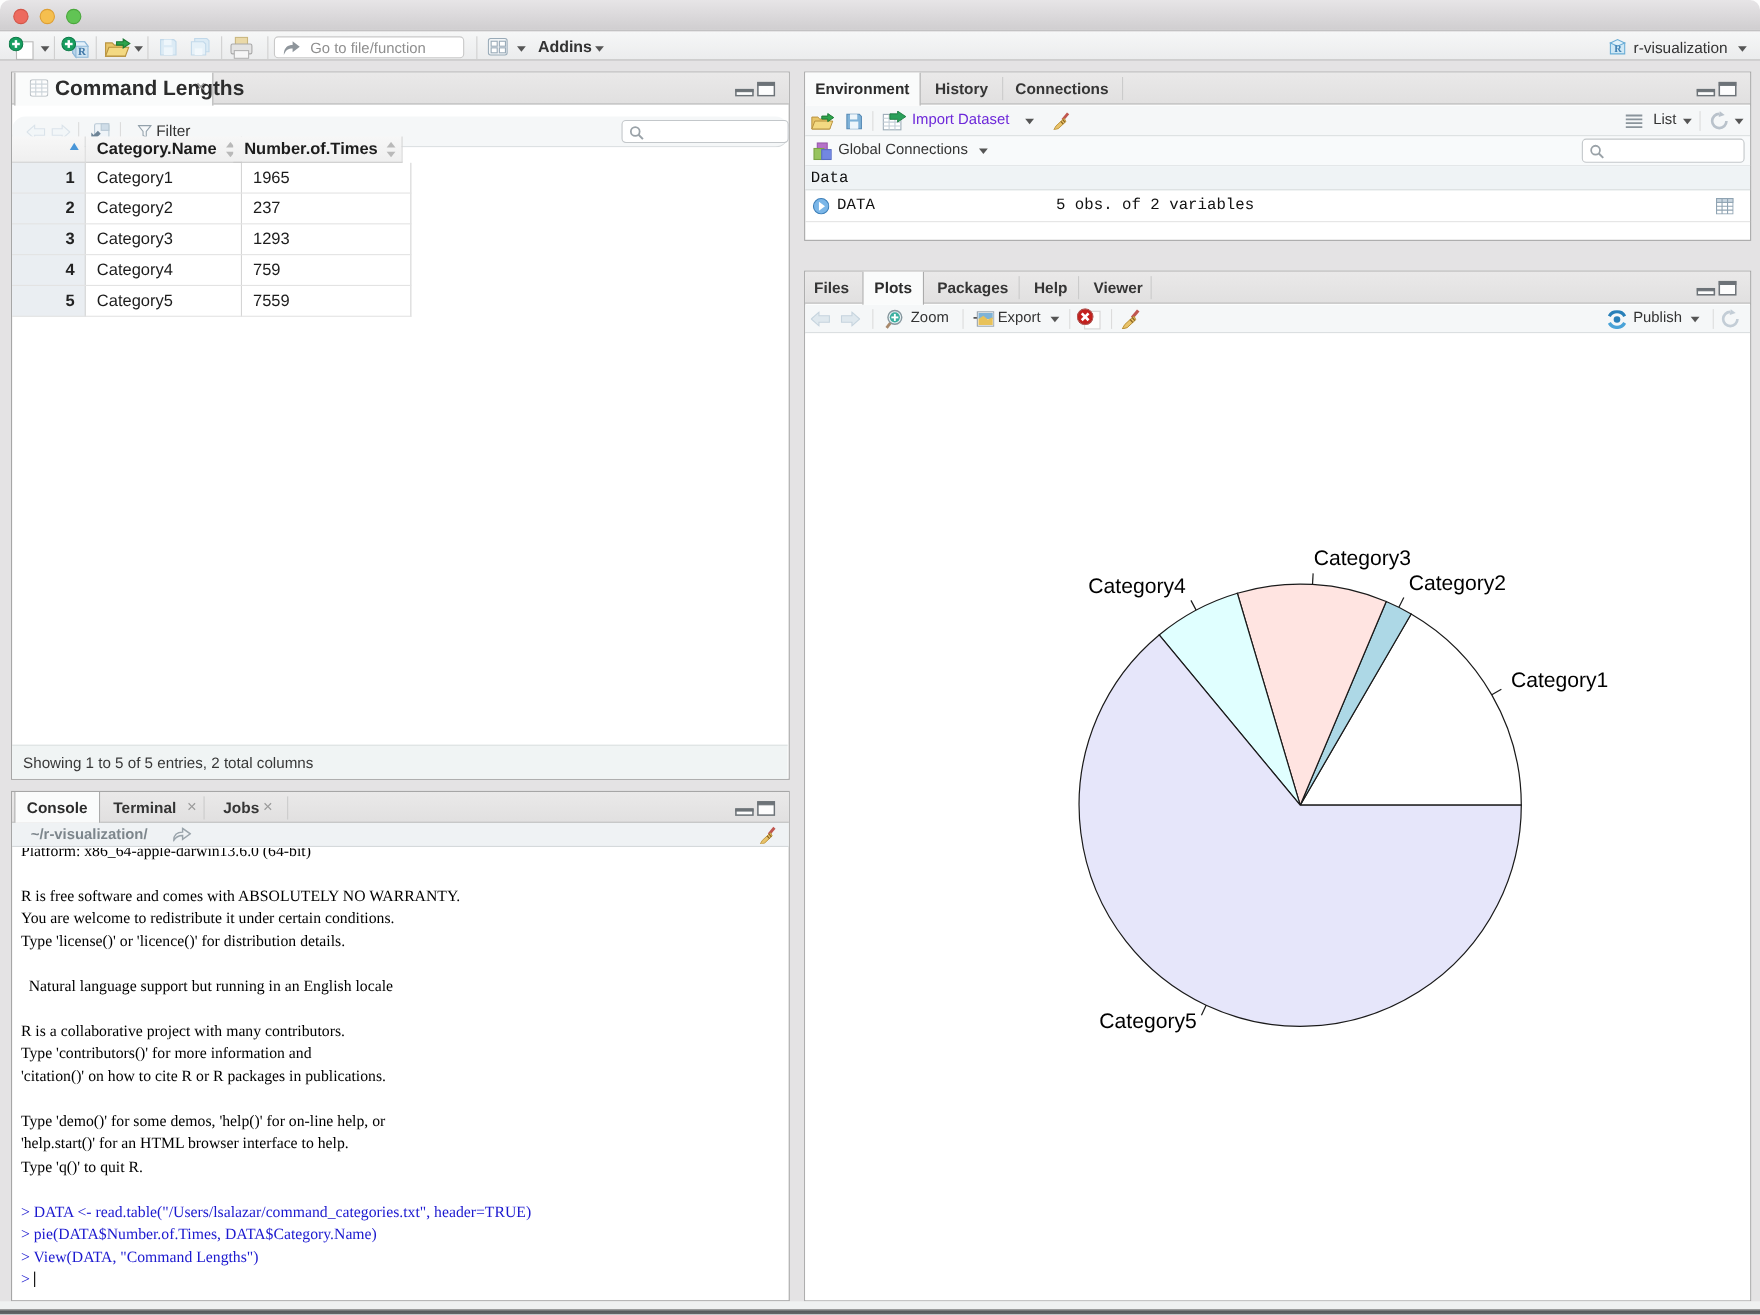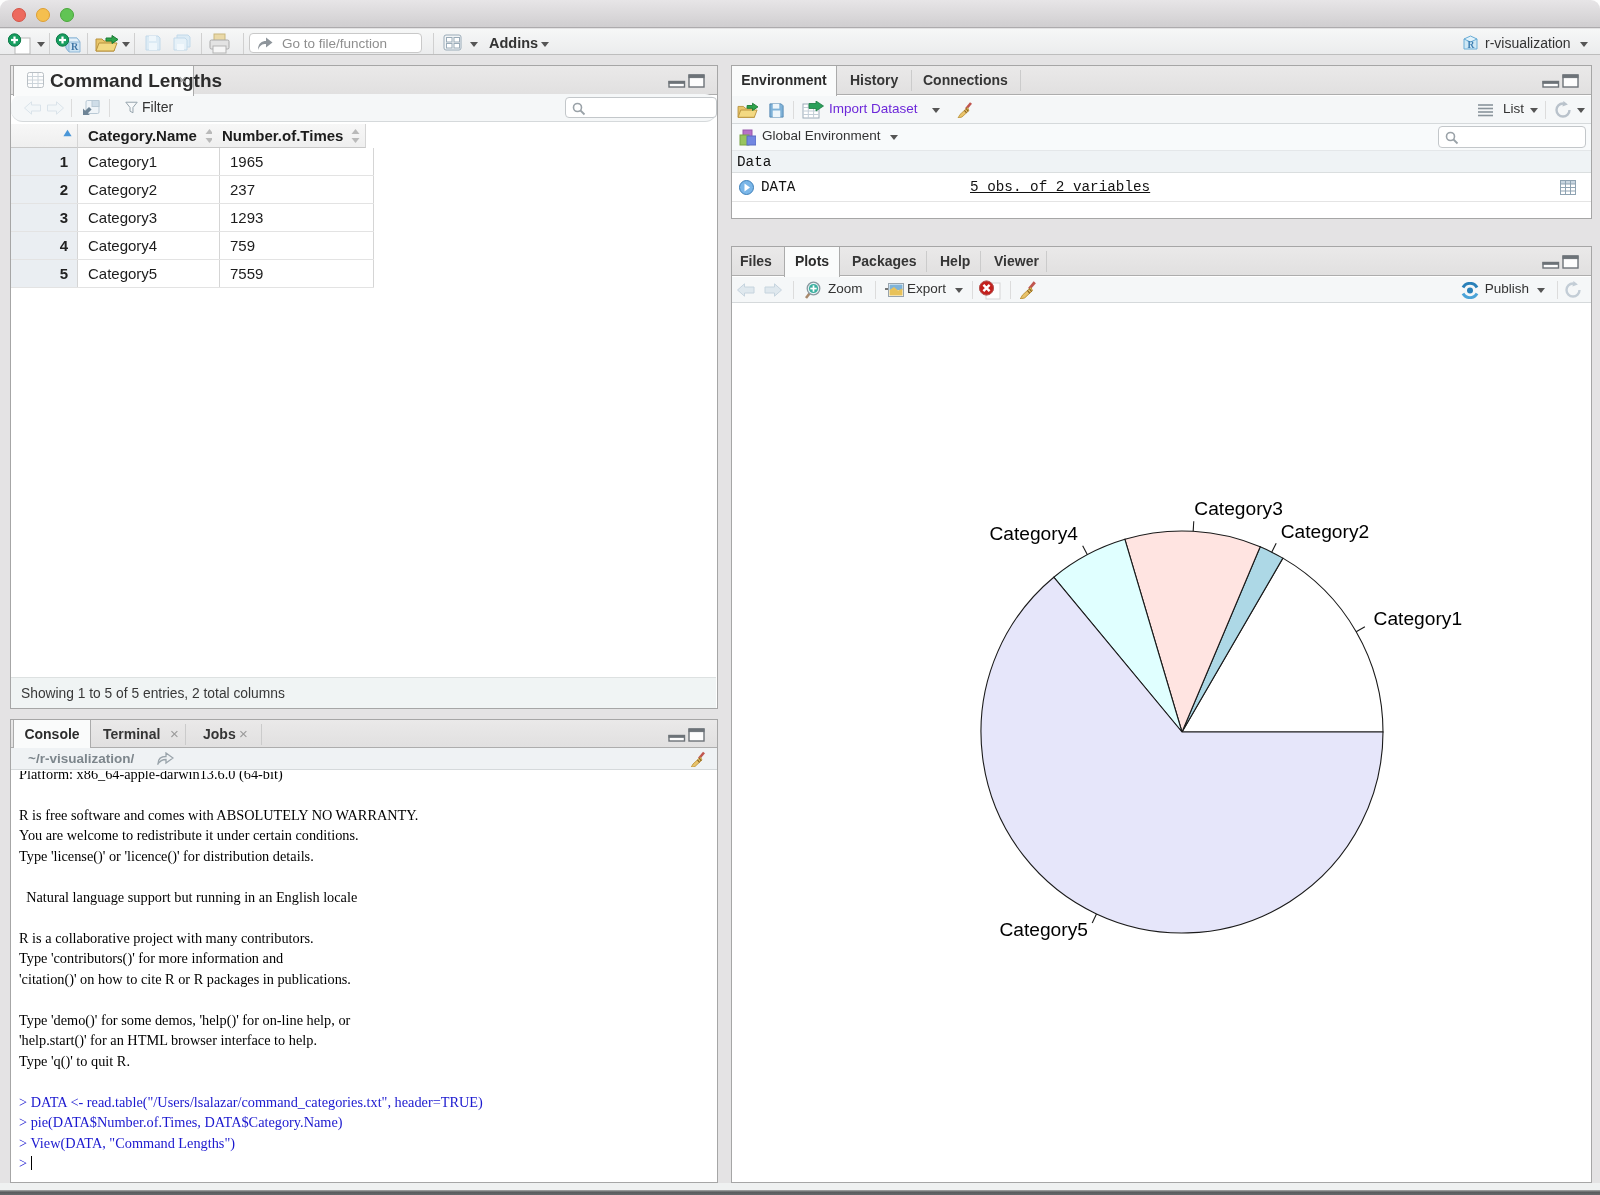--- a/index.html
+++ b/index.html
@@ -143,21 +143,21 @@
     </div>
     <div class="minmax">
       <svg width="37" height="14" viewBox="0 0 37 14">
         <rect x="1" y="7.5" width="15.5" height="5.5" fill="#fdfdfd" stroke="#6d7378" stroke-width="1.4"></rect>
         <rect x="1" y="7.5" width="15.5" height="1.8" fill="#6d7378" stroke="#6d7378"></rect>
         <rect x="21" y="1" width="15" height="12" fill="#fdfdfd" stroke="#6d7378" stroke-width="1.4"></rect>
         <rect x="21" y="1" width="15" height="2.6" fill="#6d7378" stroke="#6d7378"></rect>
       </svg>
     </div>
   </div>
-  <div class="ptoolbar" style="top:28px; height:28px;border-radius:12px;">
+  <div class="ptoolbar" style="top:40px; height:28px;border-radius:12px;">
 
     <svg class="abs" style="left:13px; top:7px;" width="40" height="14" viewBox="0 0 40 14">
       <path d="M0.5 7 L7.5 0.8 L7.5 4 L16.5 4 L16.5 10 L7.5 10 L7.5 13.2 Z" fill="#f2f6f8" stroke="#dae3ea"></path>
       <path d="M39.5 7 L32.5 0.8 L32.5 4 L23.5 4 L23.5 10 L32.5 10 L32.5 13.2 Z" fill="#f2f6f8" stroke="#dae3ea"></path>
     </svg>
     <div class="msep" style="left:60px; background:#dcdcdc; height:18px; top:5px;"></div>
 
     <svg class="abs" style="left:71px; top:5px;" width="18" height="17" viewBox="0 0 18 17">
       <rect x="4" y="1.5" width="13" height="13" rx="1.5" fill="#eff4f8" stroke="#b9c9d5"></rect>
       <rect x="10" y="1.5" width="7" height="6" fill="#cfdde8" stroke="#b9c9d5"></rect>
@@ -346,39 +346,39 @@
       <path d="M9 0 L9 5.5 L14 2.7 Z" fill="#b9c2cb" transform="rotate(10 9 2.5)"></path>
     </svg>
     <span class="caret abs" style="right:6px; top:12px;"></span>
   </div>
   <div id="env-genv" style="position:absolute; left:0; top:58px; width:859px; height:27px; background:#f8fafb; border-bottom:1px solid #e4e7e9;">
     <svg class="abs" style="left:7px; top:5px;" width="17" height="17" viewBox="0 0 17 17">
       <rect x="4" y="1" width="9" height="10" fill="#b671c9" stroke="#9859ab"></rect>
       <rect x="1" y="6" width="9" height="10" fill="#97c45e" stroke="#79a444"></rect>
       <rect x="8" y="7" width="9" height="9" fill="#7287e2" stroke="#5a6dc2"></rect>
     </svg>
-    <span class="abs" style="left:30px; top:4px; font-size:13.5px; color:#333;">Global Environment</span>
+    <span class="abs" style="left:30px; top:4px; font-size:13.5px; color:#333;">Global Connections</span>
     <span class="caret abs" style="left:158px; top:11px;"></span>
     <div class="searchbox" style="left:706px; top:2px; width:148px; height:22px;">
       <svg class="abs" style="left:6px; top:4px;" width="14" height="14" viewBox="0 0 14 14">
         <circle cx="5.5" cy="5.5" r="4" fill="none" stroke="#9aa2a8" stroke-width="1.6"></circle>
         <line x1="8.5" y1="8.5" x2="12.5" y2="12.5" stroke="#9aa2a8" stroke-width="1.8"></line>
       </svg>
     </div>
   </div>
   <div id="env-data-hdr" style="position:absolute; left:0; top:85px; width:859px; height:22px; background:#eff3f5; border-bottom:1px solid #dadedf;
      font-family:'Liberation Mono',monospace; font-size:14.3px; color:#111; line-height:22px;"><span style="margin-left:5px;">Data</span></div>
   <div id="env-data-row" style="position:absolute; left:0; top:107px; width:859px; height:29px; border-bottom:1px solid #e4e4e4;
      font-family:'Liberation Mono',monospace; font-size:14.3px; color:#111; line-height:29px;">
      <svg class="abs" style="left:7px; top:7px;" width="15" height="15" viewBox="0 0 15 15">
        <circle cx="7.5" cy="7.5" r="7" fill="#7ab6e8" stroke="#3d7fb8"></circle>
        <path d="M5.5 3.5 L11 7.5 L5.5 11.5 Z" fill="#fff"></path>
      </svg>
      <span style="position:absolute; left:29px;">DATA</span>
-     <span style="position:absolute; left:238px;text-decoration:underline;">5 obs. of 2 variables</span>
+     <span style="position:absolute; left:228px;">5 obs. of 2 variables</span>
      <svg class="abs" style="right:15px; top:7px;" width="16" height="15" viewBox="0 0 16 15">
        <rect x="0.5" y="0.5" width="15" height="14" fill="#fff" stroke="#8fa3b2"></rect>
        <rect x="0.5" y="0.5" width="15" height="3.5" fill="#c9d6e0" stroke="#8fa3b2"></rect>
        <line x1="5.5" y1="0.5" x2="5.5" y2="14.5" stroke="#8fa3b2"></line>
        <line x1="10.5" y1="0.5" x2="10.5" y2="14.5" stroke="#8fa3b2"></line>
        <line x1="0.5" y1="7.5" x2="15.5" y2="7.5" stroke="#8fa3b2"></line>
        <line x1="0.5" y1="11" x2="15.5" y2="11" stroke="#8fa3b2"></line>
      </svg>
   </div>
 </div>

